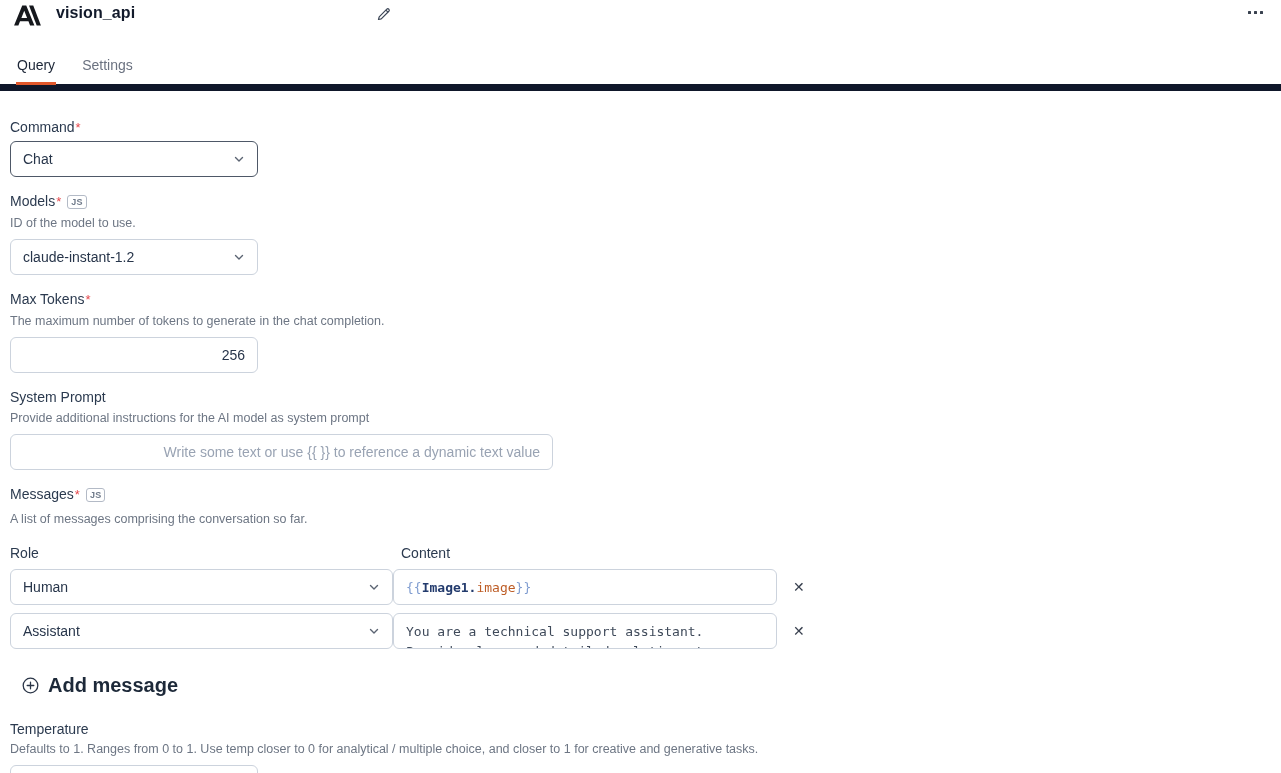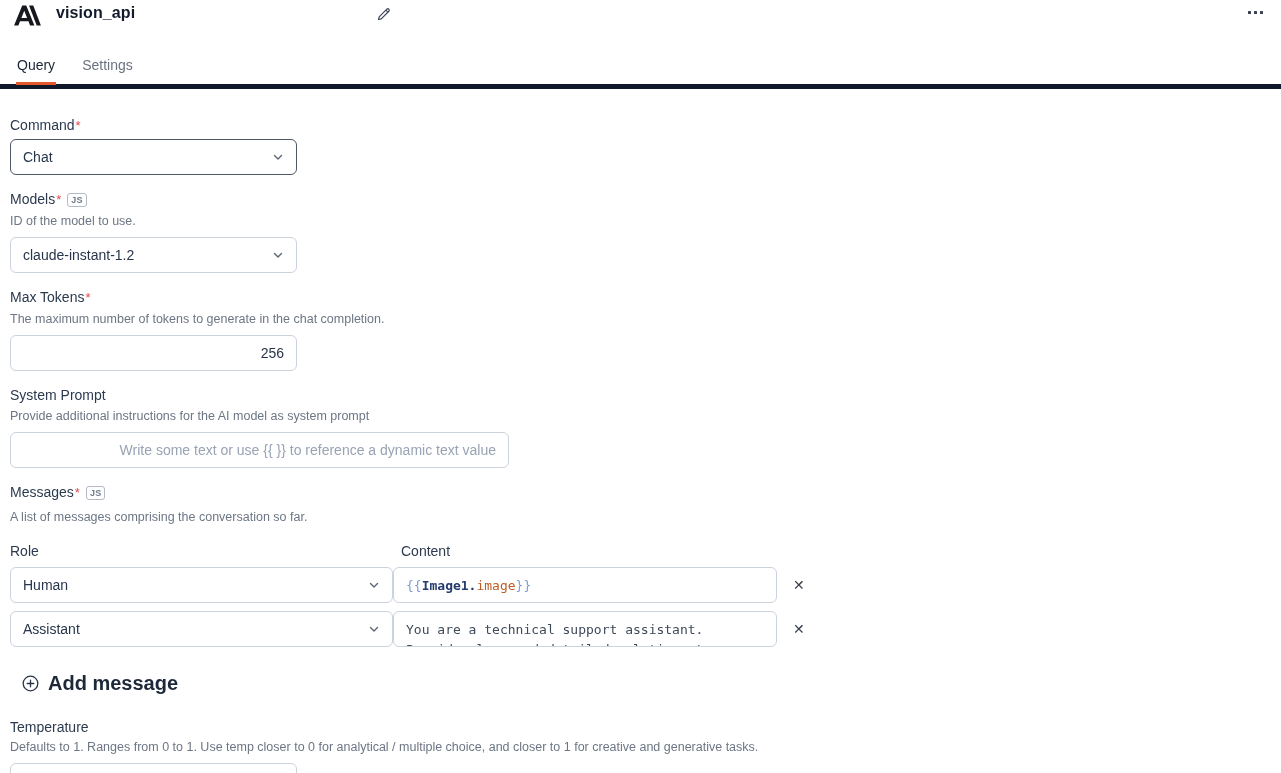--- a/index.html
+++ b/index.html
@@ -12,46 +12,46 @@
   .logo { width: 27px; height: 23px; flex: 0 0 auto; }
   .app-title { margin-left: 15px; font-size: 16px; font-weight: 700; color: #121a2b; letter-spacing: .1px; }
   .edit-btn { position: absolute; left: 375px; top: 6px; width: 18px; height: 18px;
     background: none; border: none; cursor: pointer; padding: 0; }
   .menu-btn { position: absolute; right: 15px; top: 8px; background: none; border: none;
     cursor: pointer; display: flex; gap: 3px; align-items: center; padding: 3px; }
   .menu-btn .dot { width: 3px; height: 3px; border-radius: 0.5px; background: #39414f; display: block; }
 
   
   .tabs { margin-top: 27px; padding: 0 16px; display: flex; gap: 25px;
-    border-bottom: 5px solid #0f172a; text-align: center; }
+    border-bottom: 7px solid #0f172a; text-align: center; }
   .tab { position: relative; font-size: 14px; color: #6b7280; padding: 0 1px 11px 1px; cursor: pointer; }
   .tab.active { color: #1b2536; }
   .tab.active::after { content: ""; position: absolute; left: 0; right: 0; bottom: -1px;
     height: 3px; background: #e1582c; }
 
   
   .form { padding: 28px 0 0 10px; }
   .field { margin-bottom: 16px; }
   .label-row { display: flex; align-items: center; gap: 6px; }
   .label { font-size: 14px; color: #2b3a4f; line-height: 16px; }
   .req { color: #e5484d; font-size: 13px; margin-left: 1px; }
   .js-badge { font-size: 9px; font-weight: 700; color: #6f7a8a; border: 1px solid #b3bac6;
     border-radius: 3px; padding: 1px 3px; line-height: 10px; letter-spacing: .3px; cursor: pointer; background: #fff; }
   .helper { font-size: 12.5px; color: #6d7684; margin-top: 6px; line-height: 15px; }
   .control-gap { margin-top: 8px; gap: 24px; }
   .control-gap-sm { margin-top: 5px; }
 
-  .select, .input { width: 287px; height: 36px; border: 1px solid #ccd3dd; border-radius: 6px;
+  .select, .input { width: 248px; height: 36px; border: 1px solid #ccd3dd; border-radius: 6px;
     background: #fff; font-size: 14px; color: #27354a; display: flex; align-items: center;
     justify-content: space-between; padding: 0 12px; cursor: pointer; }
   .select.dark { border-color: #4e5867; }
   .input { cursor: text; }
   input.input { display: block; padding: 12px 12px; font-family: Liberation Sans, sans-serif; outline: none; text-align: right; }
   input.input::placeholder { color: #99a3b3; }
-  .input.wide { width: 499px; }
+  .input.wide { width: 543px; }
 
   
   .msg-cols { display: flex; gap: 8px; margin-top: 18px; }
   .col-role { width: 383px; }
   .col-content { width: 384px; }
   .msg-row { display: flex; align-items: center; margin-top: 8px; }
   .msg-row:first-of-type { margin-top: 5px; }
   .role-select { width: 383px; }
   .content-box { width: 384px; height: 36px; border: 1px solid #ccd3dd; border-radius: 6px;
     background: #fff; font-family: "DejaVu Sans Mono", monospace; font-size: 13px;

